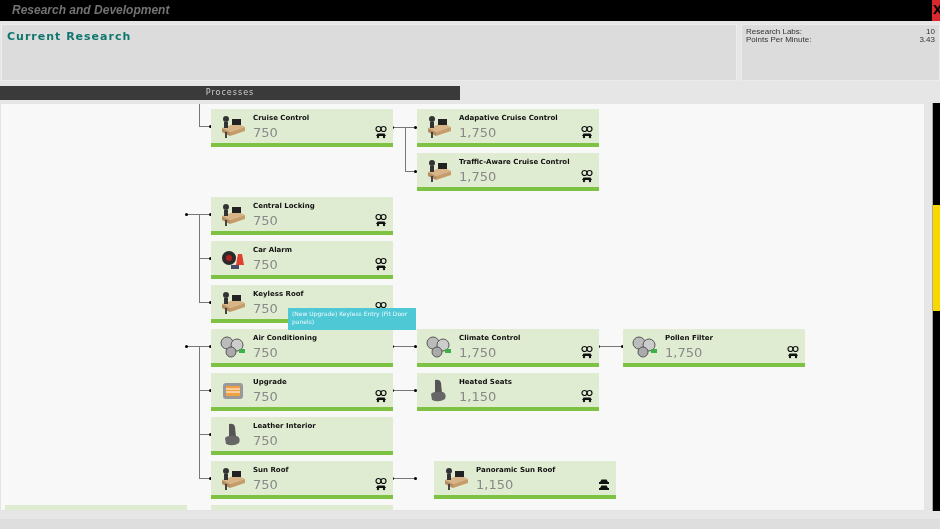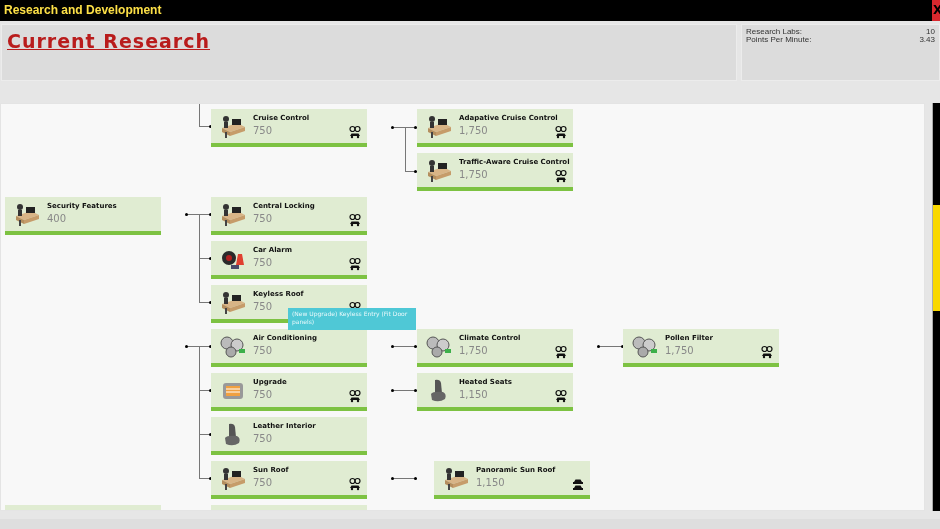--- a/index.html
+++ b/index.html
@@ -1,37 +1,37 @@
 <!DOCTYPE html>
 <html><head>
 <meta charset="utf-8">
 <style>
   * { box-sizing: border-box; margin: 0; padding: 0; }
   html, body { width: 940px; height: 529px; overflow: hidden; background: #e6e6e6; font-family: "DejaVu Sans", sans-serif; }
   #titlebar { position: absolute; left: 0; top: 0; width: 940px; height: 21px; background: #000; }
-  #titlebar .title { position: absolute; left: 4px; top: 3px; color: #fde047; font-family: "Liberation Sans", sans-serif; font-weight: bold; font-size: 12px; }
+  #titlebar .title { position: absolute; left: 12px; top: 3px; color: #737373; font-family: "Liberation Sans", sans-serif; font-weight: bold; font-size: 12px; font-style: italic; }
   #titlebar .close { position: absolute; right: 0; top: 0; width: 8px; height: 21px; background: #d9282e; color: #000; font-weight: bold; font-size: 12px; line-height: 21px; overflow: hidden; text-indent: 1px; cursor: pointer; }
   #header-left { position: absolute; left: 1px; top: 24px; width: 736px; height: 57px; background: #dcdcdc; border: 1px solid #ececec; }
-  #header-left .h { position: absolute; left: 5px; top: 5px; font-size: 19px; font-weight: bold; letter-spacing: 1px; color: #b91c1c; text-decoration: underline; }
+  #header-left .h { position: absolute; left: 5px; top: 5px; font-size: 11px; font-weight: bold; letter-spacing: 1px; color: #0f766e; }
   #header-right { position: absolute; left: 741px; top: 24px; width: 199px; height: 57px; background: #dcdcdc; border: 1px solid #ececec; font-family: "Liberation Sans", sans-serif; font-size: 8px; color: #333; }
   #header-right .row { position: absolute; left: 4px; right: 4px; height: 10px; }
   #header-right .row .k { position: absolute; left: 0; }
   #header-right .row .v { position: absolute; right: 0; }
   #tabs { position: absolute; left: 0; top: 86px; width: 940px; height: 14px; }
   .tab { position: absolute; top: 0; height: 14px; font-size: 8px; letter-spacing: 1px; line-height: 14px; text-align: center; cursor: pointer; }
   #tab-proc { left: 0; width: 460px; background: #3a3a3a; color: #cfcfcf; }
   #tab-tech { left: 460px; width: 462px; background: #f9d800; color: #333; }
   #canvas { position: absolute; left: 0; top: 103px; width: 925px; height: 408px; background: #f8f8f8; border: 1px solid #e4e4e4; overflow: hidden; }
   #scroll { position: absolute; left: 932px; top: 103px; width: 8px; height: 408px; background: #000; border-left: 1px solid #aaa; }
   #scroll .thumb { position: absolute; left: 0; top: 102px; width: 7px; height: 106px; background: #f9d800; }
   #bottom { position: absolute; left: 0; top: 519px; width: 940px; height: 10px; background: #dedede; }
-  .node { position: absolute; width: 156px; height: 38px; background: #e0ecd2; border-bottom: 4px solid #7dc242; cursor: pointer; }
+  .node { position: absolute; width: 182px; height: 38px; background: #e0ecd2; border-bottom: 4px solid #7dc242; cursor: pointer; }
   .node .icon { position: absolute; left: 8px; top: 4px; width: 28px; height: 28px; }
   .node .name { position: absolute; left: 42px; top: 5px; font-size: 7px; font-weight: bold; color: #111; white-space: nowrap; }
-  .node .cost { position: absolute; left: 42px; top: 16px; font-size: 10px; color: #888; }
+  .node .cost { position: absolute; left: 42px; top: 16px; font-size: 13px; color: #888; }
   .node .badge { position: absolute; right: 5px; bottom: 4px; width: 14px; height: 14px; }
   .line { position: absolute; background: #777; }
   .dot { position: absolute; width: 3px; height: 3px; background: #000; border-radius: 50%; }
   #tooltip { position: absolute; left: 288px; top: 308px; width: 128px; height: 22px; background: #4fc8d6; color: #eaf9fb; font-size: 6px; padding: 2px 4px; line-height: 8px; }
 </style>
 </head>
 <body>
 
 <div id="titlebar">
   <span class="title">Research and Development</span>
@@ -47,20 +47,21 @@
     <span class="k">Research Labs:</span>
     <span class="v">10</span>
   </div>
   <div class="row" style="top:10px">
     <span class="k">Points Per Minute:</span>
     <span class="v">3.43</span>
   </div>
 </div>
 
 <div id="tabs">
+  <div class="tab" id="tab-proc">Processes</div>
 </div>
 
 <svg width="0" height="0" style="position:absolute">
   <defs>
     <symbol id="sym-desk" viewBox="0 0 28 28">
       <polygon points="3,15 18,10 26,14 11,19" fill="#d8b486"></polygon>
       <polygon points="3,15 11,19 11,23 3,19" fill="#b48e5e"></polygon>
       <polygon points="11,19 26,14 26,18 11,23" fill="#c69c6a"></polygon>
       <rect x="13" y="6" width="9" height="6" fill="#222"></rect>
       <circle cx="7" cy="6" r="3" fill="#333"></circle>
@@ -175,27 +176,20 @@
   <div class="node" style="left:416px;top:49px">
     <svg class="icon">
         <use href="#sym-desk"></use>
       </svg>
     <span class="name">Traffic-Aware Cruise Control</span>
     <span class="cost">1,750</span>
     <svg class="badge">
         <use href="#sym-infcar"></use>
       </svg>
   </div>
-  <div class="node" style="left:4px;top:93px">
-    <svg class="icon">
-        <use href="#sym-desk"></use>
-      </svg>
-    <span class="name">Security Features</span>
-    <span class="cost">400</span>
-  </div>
   <div class="node" style="left:210px;top:93px">
     <svg class="icon">
         <use href="#sym-desk"></use>
       </svg>
     <span class="name">Central Locking</span>
     <span class="cost">750</span>
     <svg class="badge">
         <use href="#sym-infcar"></use>
       </svg>
   </div>

